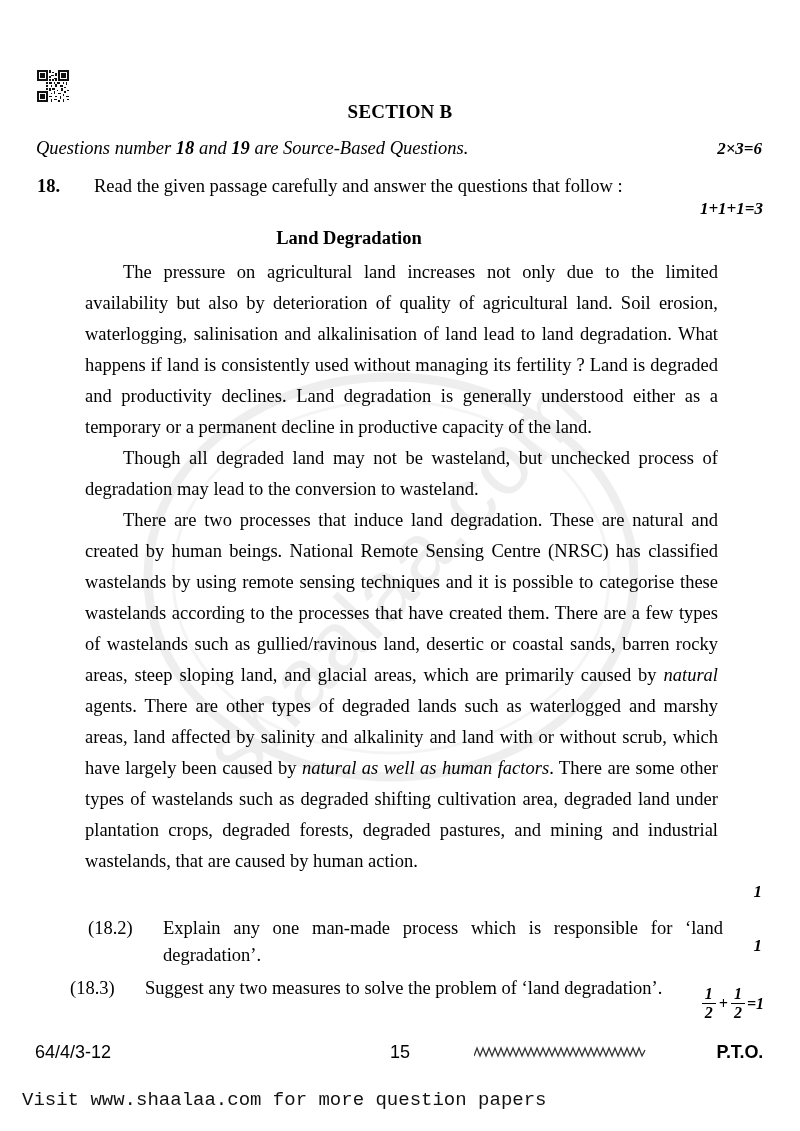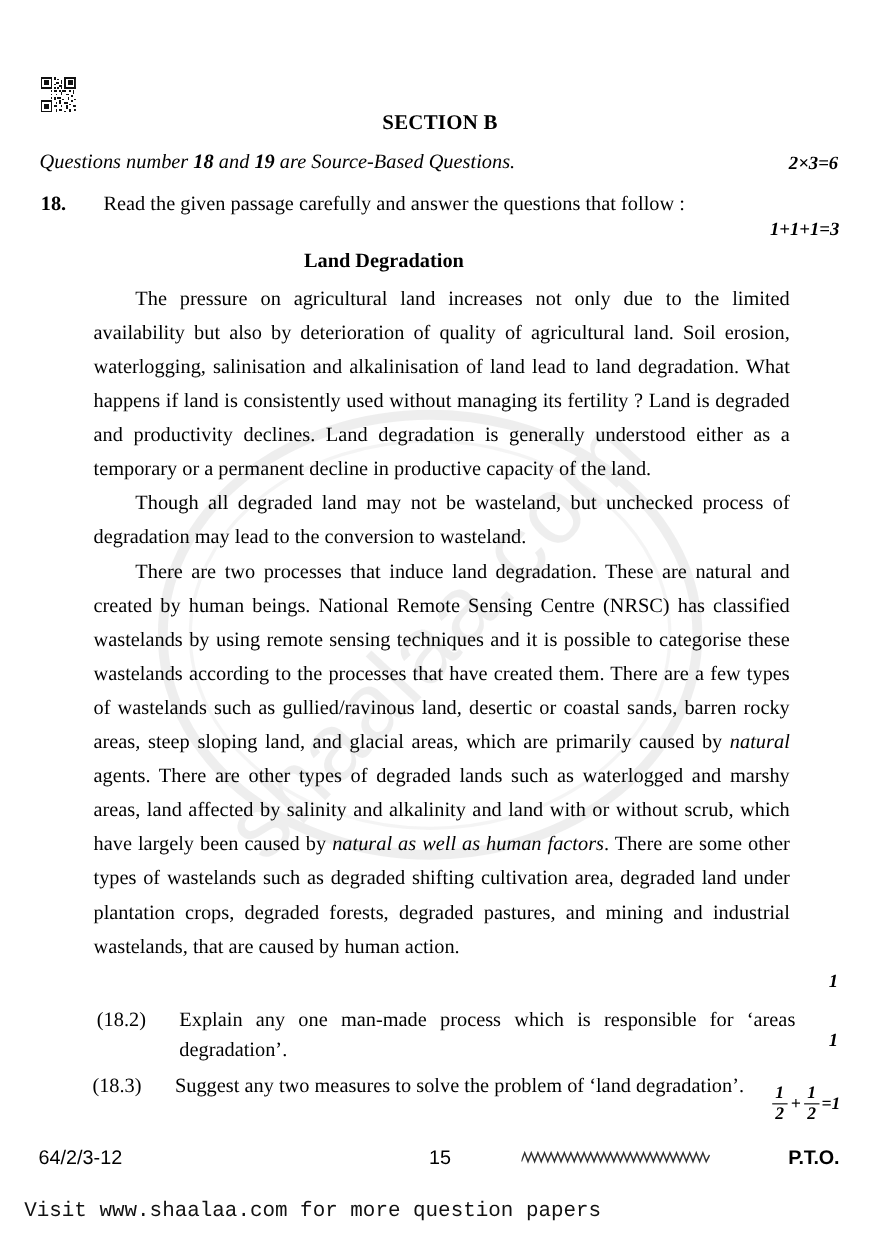--- a/index.html
+++ b/index.html
@@ -150,21 +150,21 @@
   .subq .body {
     margin-left: 75px;
     width: 560px;
     text-align: justify;
     text-justify: inter-word;
   }
   .subq .body.nojust { text-align: left; }
 
   #subq-1 { left: 88px; top: 881px; width: 640px; }
   #subq-2 { left: 88px; top: 915px; width: 640px; }
-  #subq-3 { left: 84px; top: 975px; width: 640px; }
+  #subq-3 { left: 70px; top: 975px; width: 640px; }
 
   .mark-1 {
     position: absolute;
     right: 38px;
     font-size: 17px;
     font-style: italic;
     font-weight: bold;
   }
   #mark-181 { top: 882px; }
   #mark-182 { top: 936px; }
@@ -335,21 +335,21 @@
     <div class="passage">
       <p>The pressure on agricultural land increases not only due to the limited availability but also by deterioration of quality of agricultural land. Soil erosion, waterlogging, salinisation and alkalinisation of land lead to land degradation. What happens if land is consistently used without managing its fertility ? Land is degraded and productivity declines. Land degradation is generally understood either as a temporary or a permanent decline in productive capacity of the land.</p>
       <p>Though all degraded land may not be wasteland, but unchecked process of degradation may lead to the conversion to wasteland.</p>
       <p><span>There are two processes that induce land degradation. These are natural and created by human beings. National Remote Sensing Centre (NRSC) has classified wastelands by using remote sensing techniques and it is possible to categorise these wastelands according to the processes that have created them. There are a few types of wastelands such as gullied/ravinous land, desertic or coastal sands, barren rocky areas, steep sloping land, and glacial areas, which are primarily caused by </span><em>natural</em><span> agents. There are other types of degraded lands such as waterlogged and marshy areas, land affected by salinity and alkalinity and land with or without scrub, which have largely been caused by </span><em>natural as well as human factors</em><span>. There are some other types of wastelands such as degraded shifting cultivation area, degraded land under plantation crops, degraded forests, degraded pastures, and mining and industrial wastelands, that are caused by human action.</span></p>
     </div>
 
     <div class="mark-1" id="mark-181">1</div>
 
     <div class="subq" id="subq-2">
       <span class="tag">(18.2)</span>
-      <div class="body">Explain any one man-made process which is responsible for ‘areas degradation’.</div>
+      <div class="body">Explain any one man-made process which is responsible for ‘land degradation’.</div>
     </div>
     <div class="mark-1" id="mark-182">1</div>
 
     <div class="subq" id="subq-3">
       <span class="tag">(18.3)</span>
       <div class="body">Suggest any two measures to solve the problem of ‘land degradation’.</div>
     </div>
 
     <div class="frac-marks">
       <span class="frac">
@@ -357,21 +357,21 @@
         <span class="den">2</span>
       </span>
       <span class="frac-op">+</span>
       <span class="frac">
         <span class="num">1</span>
         <span class="den">2</span>
       </span>
       <span>=1</span>
     </div>
 
-    <div class="footer-code">64/2/3-12</div>
+    <div class="footer-code">64/4/3-12</div>
     <div class="footer-page">15</div>
     <svg class="footer-squiggle" viewBox="0 0 172 18" xmlns="http://www.w3.org/2000/svg" aria-hidden="true">
       <polyline fill="none" stroke="#333333" stroke-width="1.3" points="0,13 3,5 6,13 9,5 12,13 15,5 18,13 21,5 24,13 27,5 30,13 33,5 36,13 39,5 42,13 45,5 48,13 51,5 54,13 57,5 60,13 63,5 66,13 69,5 72,13 75,5 78,13 81,5 84,13 87,5 90,13 93,5 96,13 99,5 102,13 105,5 108,13 111,5 114,13 117,5 120,13 123,5 126,13 129,5 132,13 135,5 138,13 141,5 144,13 147,5 150,13 153,5 156,13 159,5 162,13 165,5 168,13 171,7"></polyline>
     </svg>
     <div class="footer-pto">P.T.O.</div>
 
     <div class="site-note">Visit www.shaalaa.com for more question papers</div>
 
   </div>
 </div>

